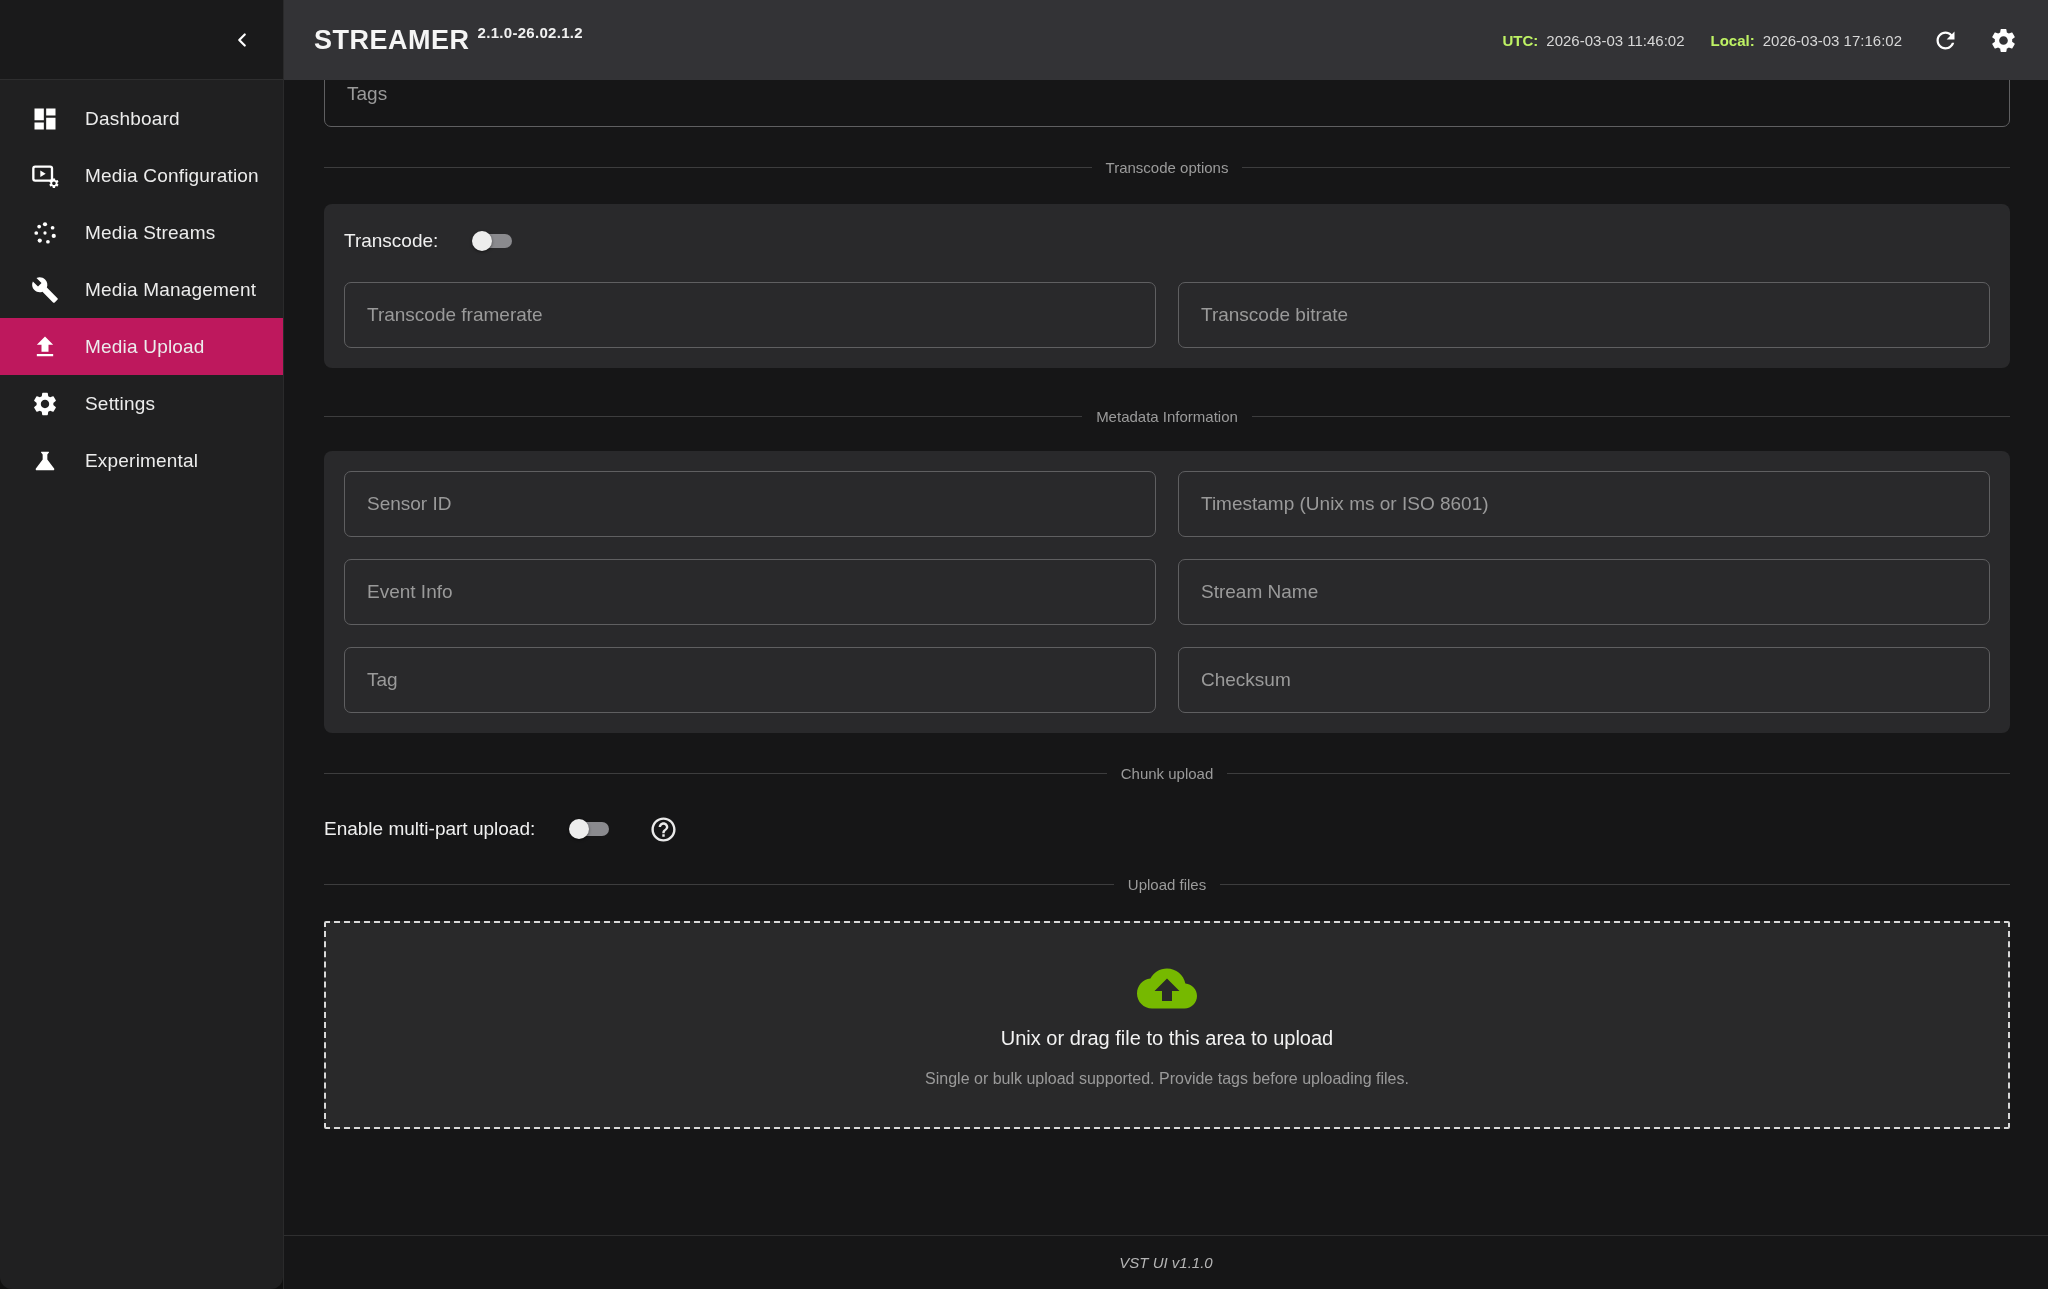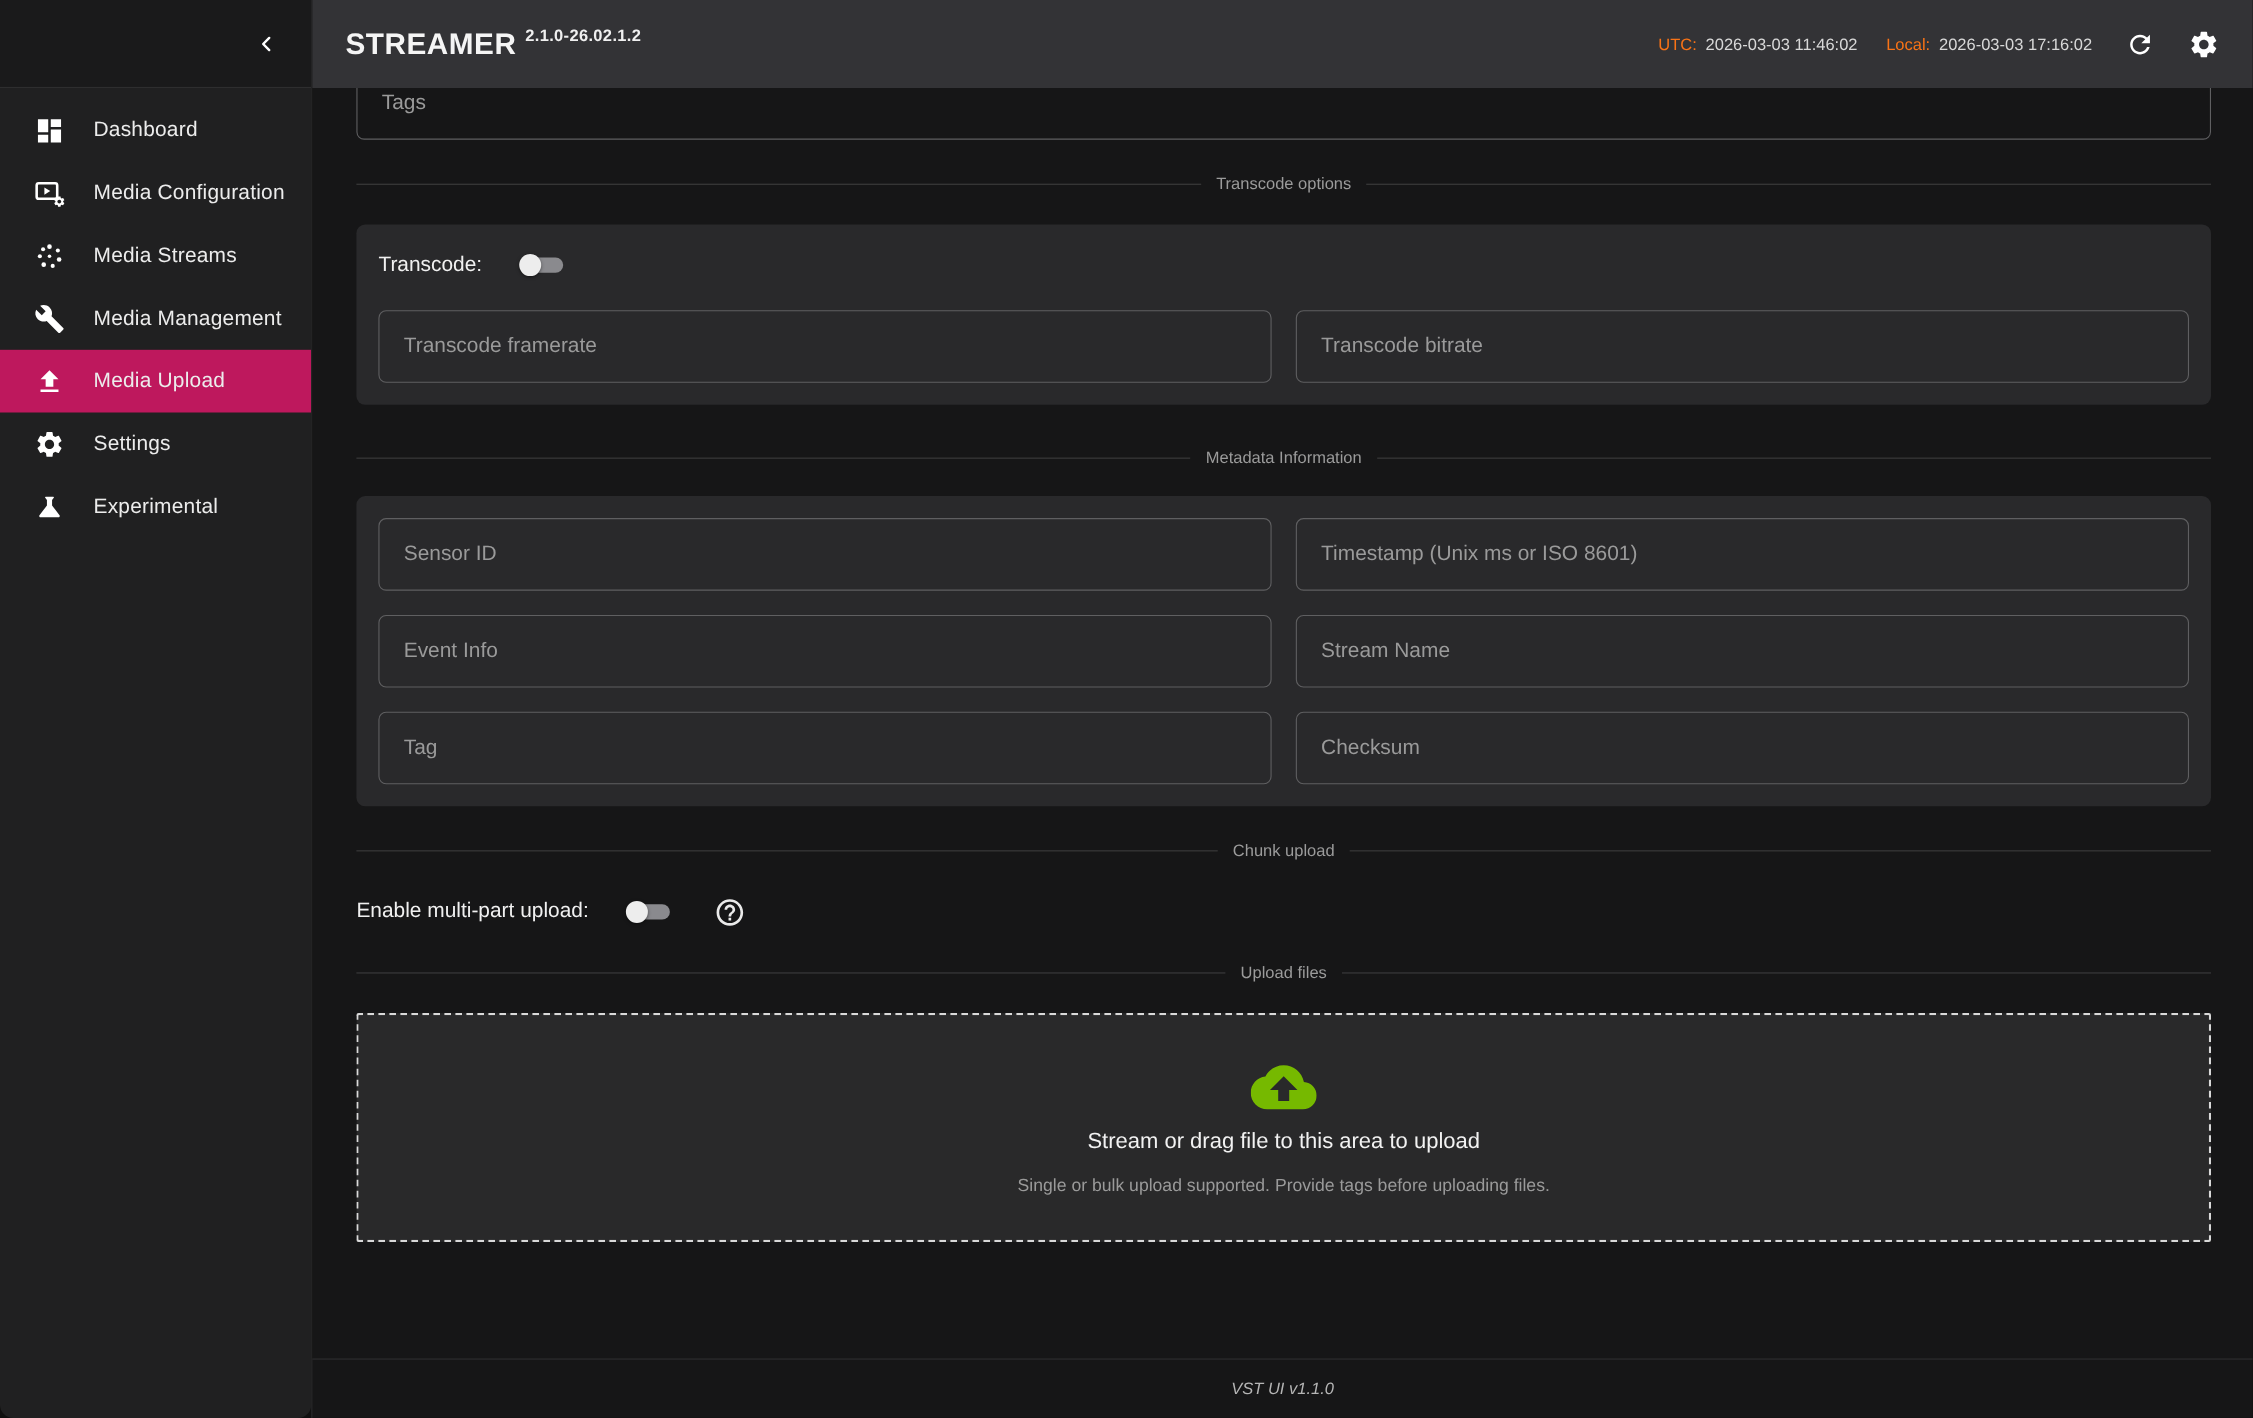--- a/index.html
+++ b/index.html
@@ -20,21 +20,21 @@
   .nav-item .nav-icon svg { width: 28px; height: 28px; fill: #ffffff; overflow: visible; }
   .nav-item .nav-label { font-size: 19px; color: #ececec; letter-spacing: 0.2px; }
 
   
   .main { flex: 1; display: flex; flex-direction: column; background: #161617; border-left: 1px solid #2a2a2b; }
 
   .header { height: 80px; flex: 0 0 80px; background: #333336; display: flex; align-items: center; padding: 0 30px; }
   .app-title { color: #f5f5f5; font-size: 27px; font-weight: bold; letter-spacing: 0.5px; }
   .app-version { color: #f0f0f0; font-size: 15px; font-weight: bold; margin-left: 8px; position: relative; top: -8px; letter-spacing: 0.3px; }
   .header-right { margin-left: auto; display: flex; align-items: center; }
-  .clock-label { color: #f97316; font-size: 15px; font-weight: normal; }
+  .clock-label { color: #bef264; font-size: 15px; font-weight: bold; }
   .clock-value { color: #d8d8d8; font-size: 15px; margin-left: 8px; }
   .clock-group { display: flex; align-items: center; }
   .clock-group + .clock-group { margin-left: 26px; }
   .header-icon-btn { background: none; border: none; cursor: pointer; margin-left: 30px; display: flex; align-items: center; justify-content: center; }
   .header-icon-btn svg { fill: #ffffff; }
 
   
   .content { flex: 1; overflow: hidden; padding: 0 38px 0 40px; background: #161617; }
 
   .text-field { width: 100%; height: 66px; background: transparent; border: 1px solid #5f5f61; border-radius: 7px; padding: 0 22px; font-family: "Liberation Sans", sans-serif; font-size: 19px; color: #cfcfcf; outline: none; }
@@ -244,21 +244,21 @@
         </button>
       </div>
 
 
       <div class="divider divider-4">Upload files</div>
 
       <div class="dropzone">
         <svg viewBox="0 0 24 18">
           <path fill="#76b900" d="M19.35 8.04C18.67 4.59 15.64 2 12 2 9.11 2 6.6 3.64 5.35 6.04 2.34 6.36 0 8.91 0 12c0 3.31 2.69 6 6 6h13c2.76 0 5-2.24 5-5 0-2.64-2.05-4.78-4.65-4.96zM14 11v4h-4v-4H7l5-5 5 5h-3z"></path>
         </svg>
-        <div class="dropzone-main">Stream or drag file to this area to upload</div>
+        <div class="dropzone-main">Unix or drag file to this area to upload</div>
         <div class="dropzone-sub">Single or bulk upload supported. Provide tags before uploading files.</div>
       </div>
 
     </main>
 
     <footer class="footer">
       <span class="footer-text">VST UI v1.1.0</span>
     </footer>
 
   </div>

